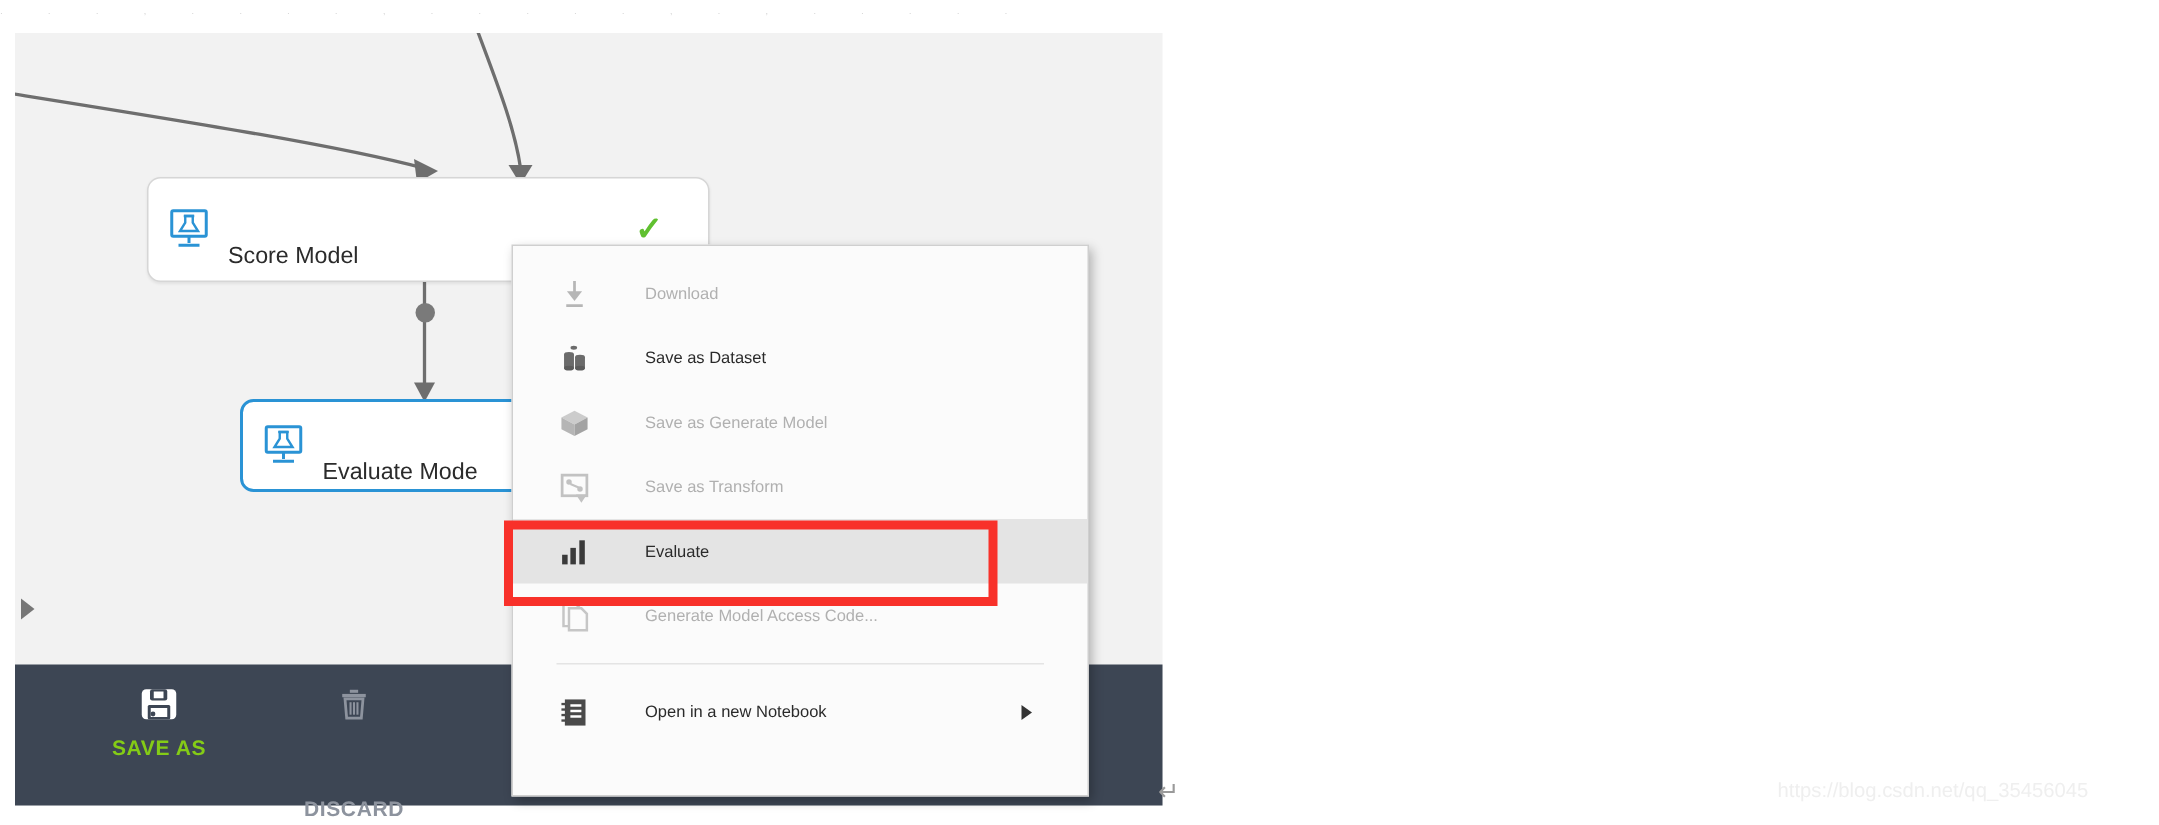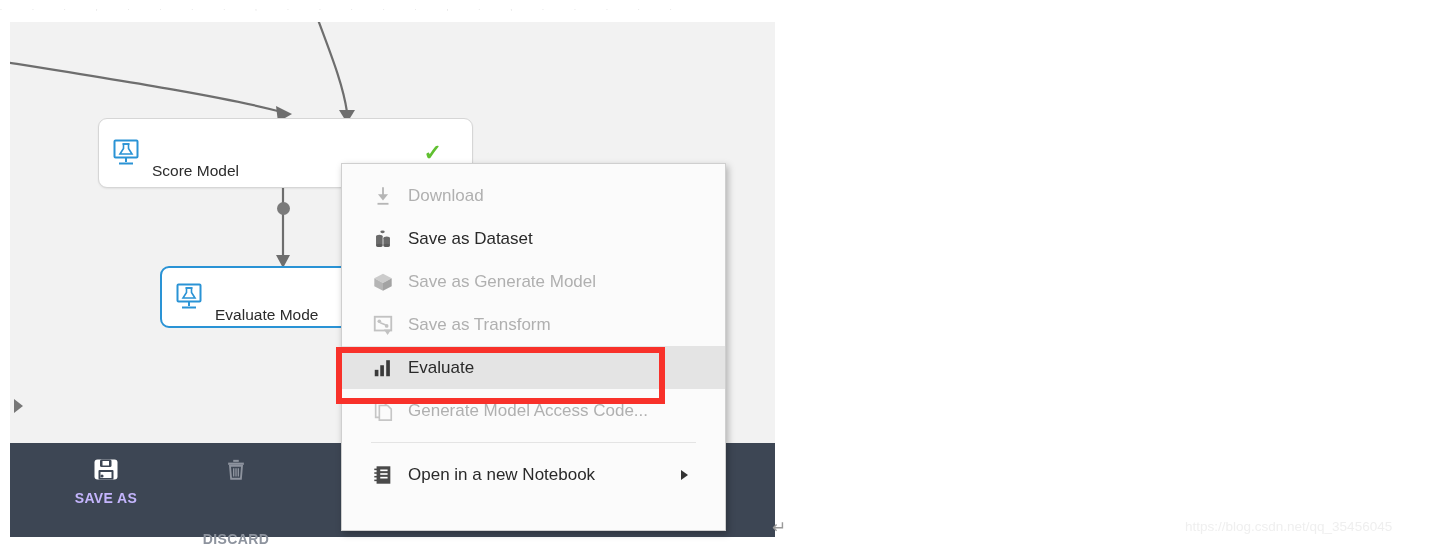--- a/index.html
+++ b/index.html
@@ -119,21 +119,21 @@
     display: flex;
     align-items: flex-start;
     padding-top: 12px;
     box-sizing: border-box;
   }
   .bar-btn {
     width: 128px;
     display: flex;
     flex-direction: column;
     align-items: center;
-    color: #c4b5fd;
+    color: #84cc16;
     text-align: center;
     user-select: none;
   }
   .bar-btn.disabled { color: #8d939e; }
   .bar-btn .bicon {
     height: 30px;
     display: flex;
     align-items: center;
     justify-content: center;
     margin-bottom: 5px;
@@ -169,22 +169,22 @@
     box-sizing: border-box;
   }
   .menu-item .micon {
     width: 24px; height: 24px;
     flex: 0 0 auto;
     display: flex;
     align-items: center;
     justify-content: center;
   }
   .menu-item .mlabel {
-    margin-left: 13px;
-    font-size: 17px;
+    margin-left: 35px;
+    font-size: 11px;
     color: #2a2a2a;
     white-space: nowrap;
     font-family: "Liberation Sans", sans-serif;
   }
   .menu-item.disabled .mlabel { color: #b0b0b0; }
   .menu-item.highlight { background: #e4e4e4; }
   .menu-item .sub-arrow {
     position: absolute;
     right: 37px;
     width: 0; height: 0;

